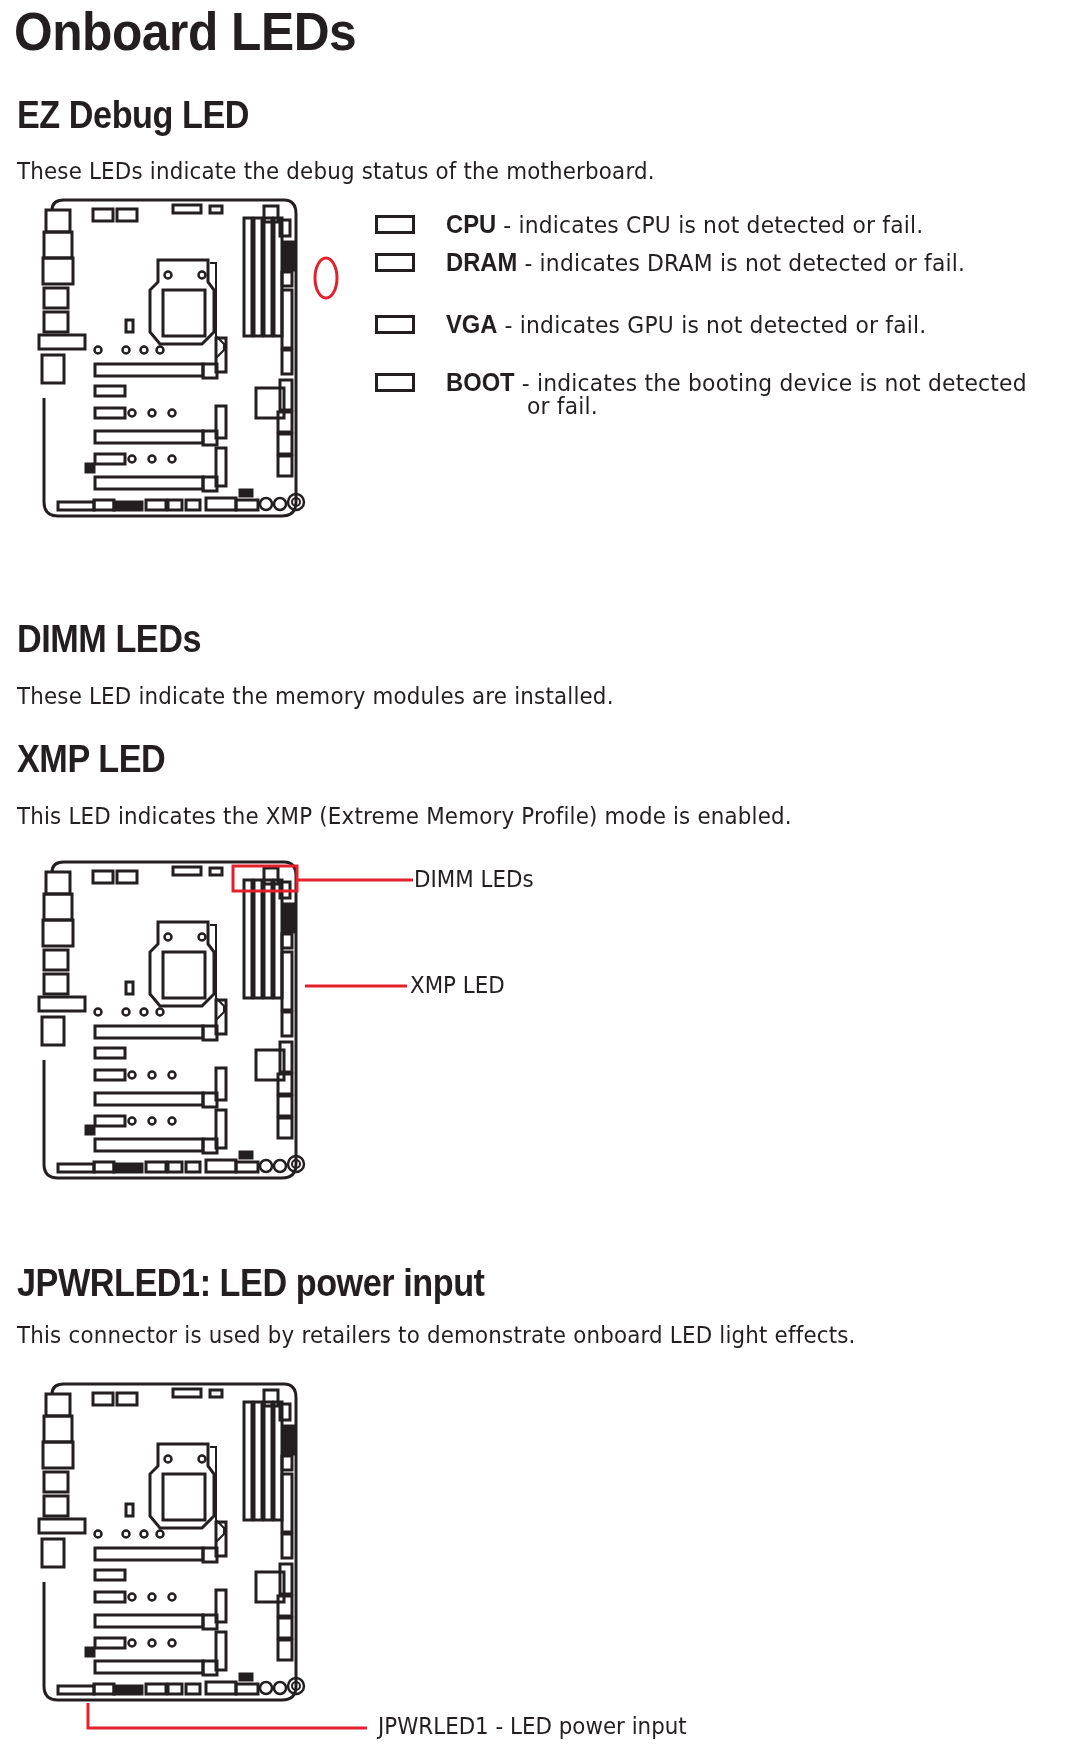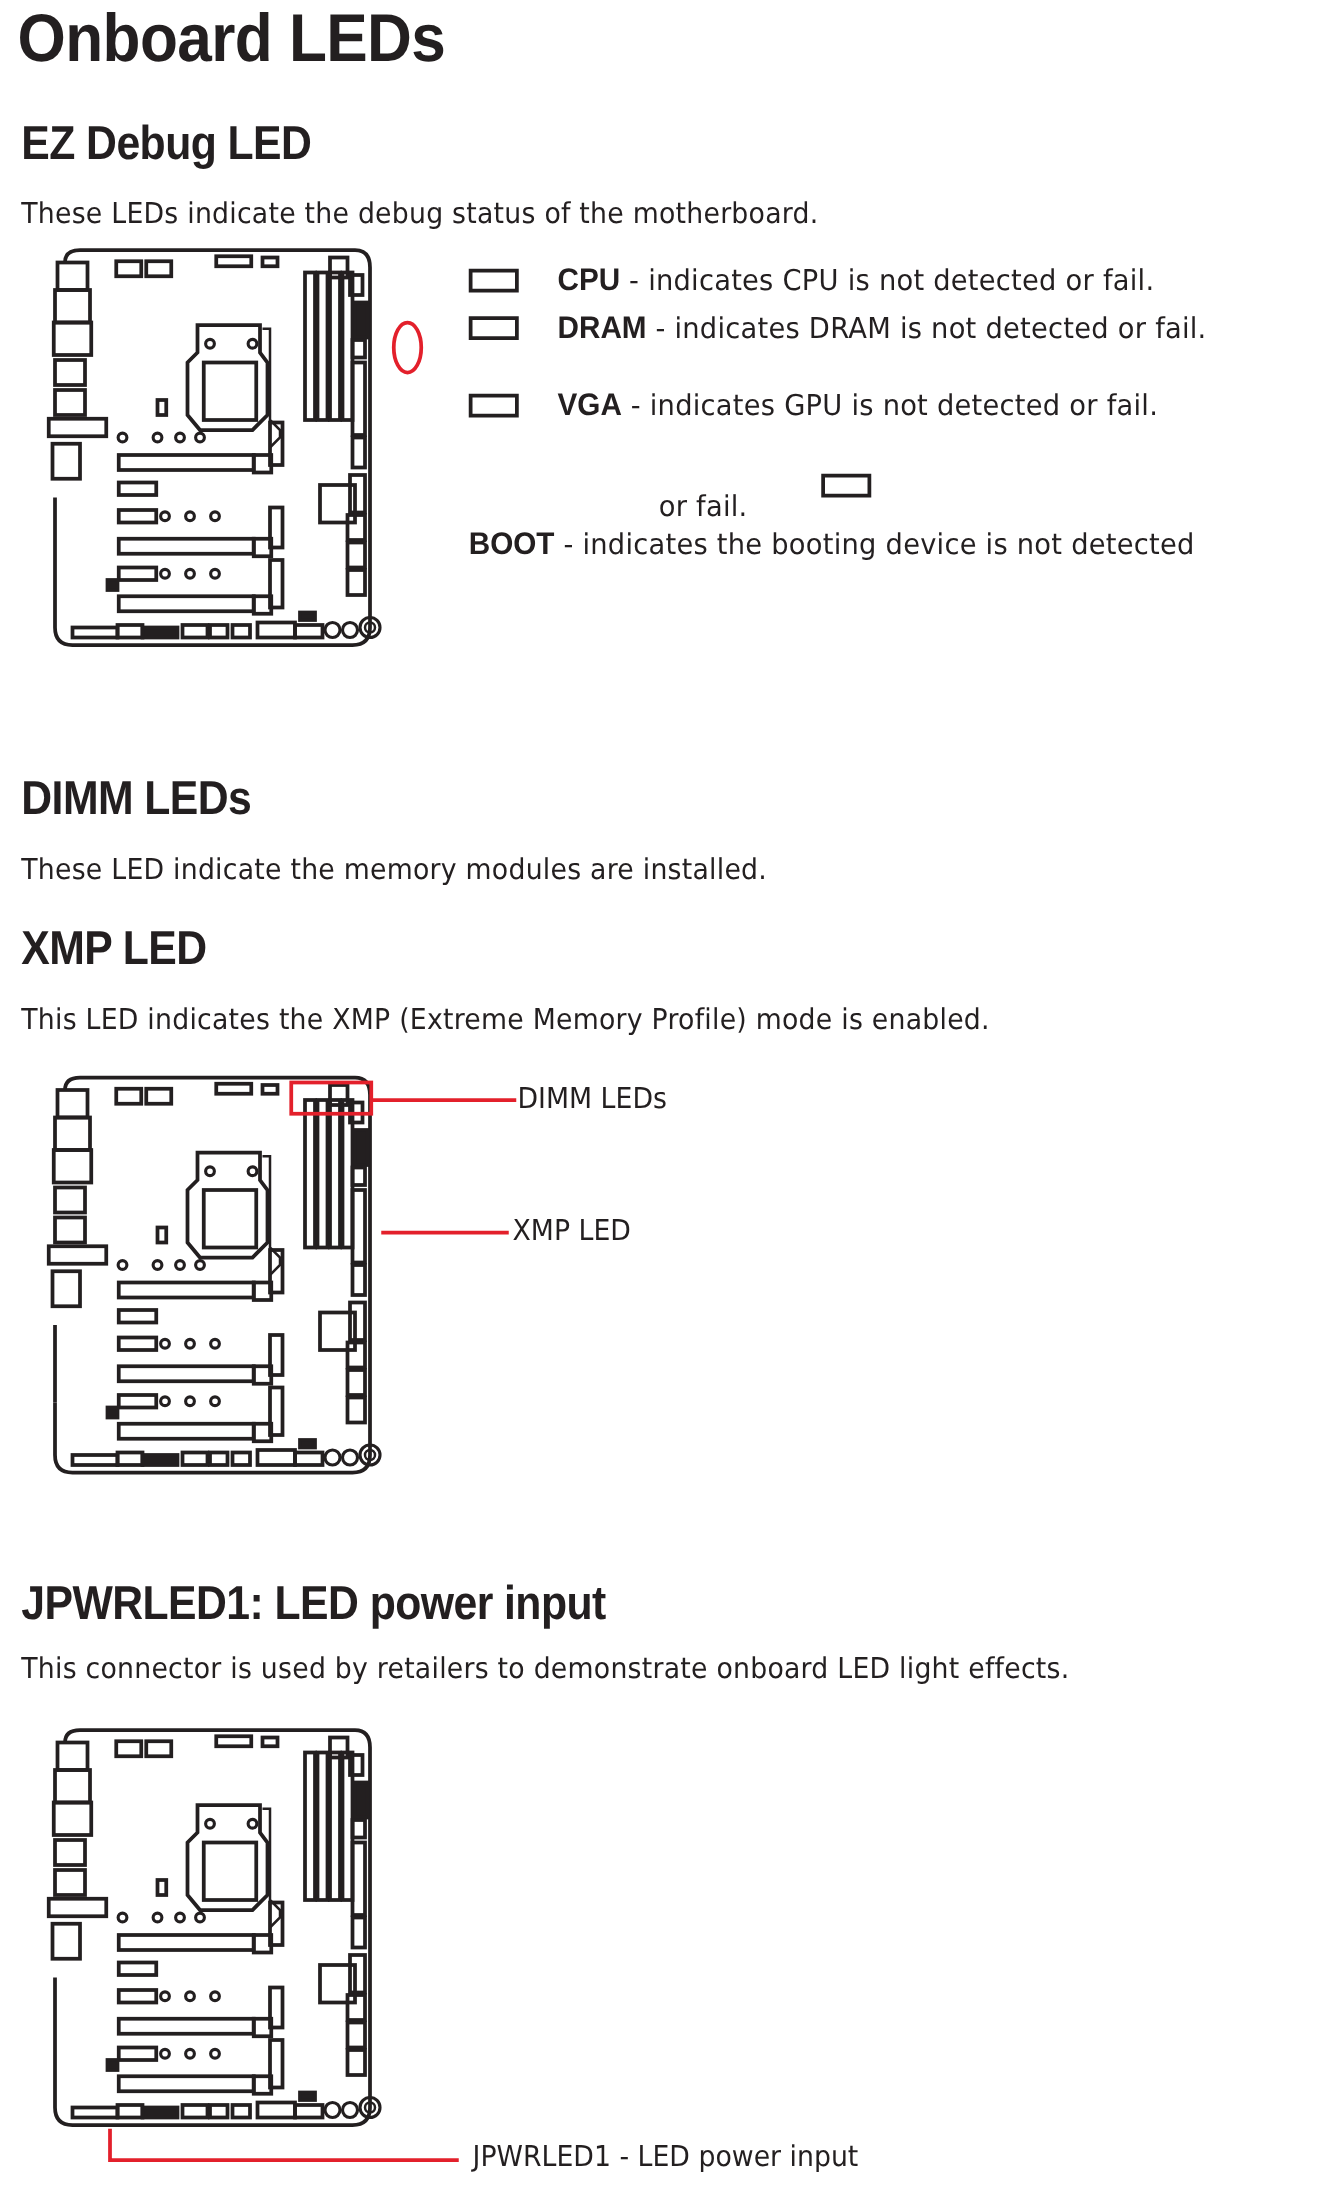--- a/index.html
+++ b/index.html
@@ -108,21 +108,21 @@
     <span class="legend-text"><span class="legend-key">CPU</span><span class="legend-desc"> - indicates CPU is not detected or fail.</span></span>
   </div>
   <div class="legend-row" style="top:247px;">
     <span class="legend-box"></span>
     <span class="legend-text"><span class="legend-key">DRAM</span><span class="legend-desc"> - indicates DRAM is not detected or fail.</span></span>
   </div>
   <div class="legend-row" style="top:309px;">
     <span class="legend-box"></span>
     <span class="legend-text"><span class="legend-key">VGA</span><span class="legend-desc"> - indicates GPU is not detected or fail.</span></span>
   </div>
-  <div class="legend-row" style="top:379px;flex-direction:column;">
+  <div class="legend-row" style="top:367px;">
     <span class="legend-box"></span>
     <span class="legend-text"><span class="legend-key">BOOT</span><span class="legend-desc"> - indicates the booting device is not detected</span></span>
   </div>
   <div class="abs legend-desc" style="left:527px; top:393px; transform:scaleX(0.95); transform-origin:left top;">or fail.</div>
 </div>
 
 <div class="abs h2" style="left:17px; top:620px;">DIMM LEDs</div>
 <div class="abs body" style="left:17px; top:685px;">These LED indicate the memory modules are installed.</div>
 
 <div class="abs h2" style="left:17px; top:740px;">XMP LED</div>

